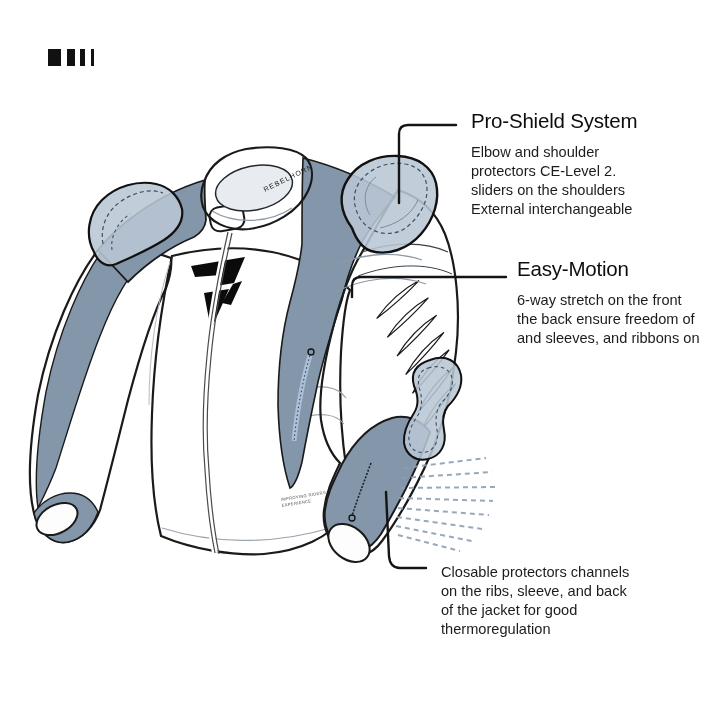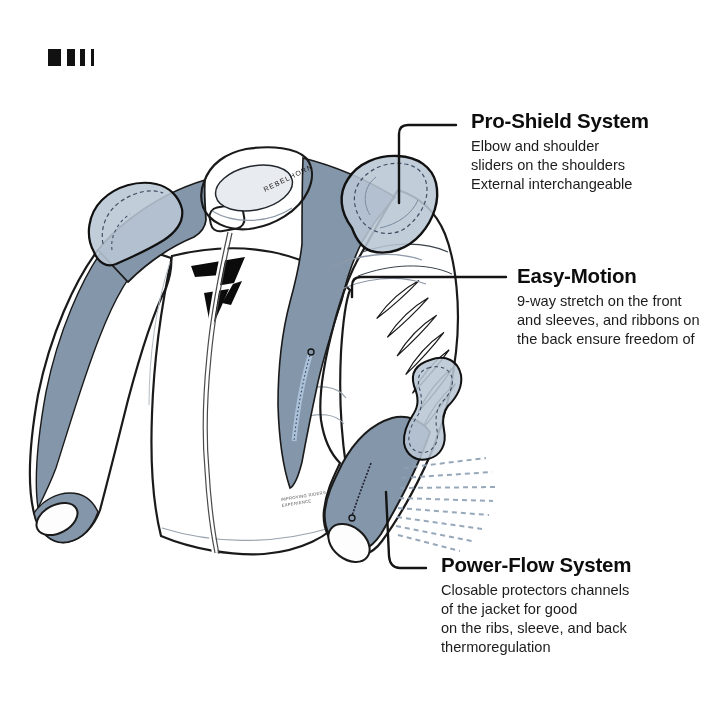--- a/index.html
+++ b/index.html
@@ -22,29 +22,29 @@
   
   .bars{position:absolute;left:48px;top:49px;height:17px;display:flex;align-items:stretch;}
   .bars .b{background:#111;}
   .bars .b1{width:13px;margin-right:6px;}
   .bars .b2{width:8px;margin-right:5px;}
   .bars .b3{width:5px;margin-right:6px;}
   .bars .b4{width:2.5px;}
   
   .feature{position:absolute;}
   .feature h2{
-    margin:0;font-size:20.5px;font-weight:700;letter-spacing:-.2px;
+    margin:0;font-size:20.5px;font-weight:400;letter-spacing:-.2px;
     color:var(--heading-text);white-space:nowrap;
   }
-  .feature .desc{margin-top:4px;}
+  .feature .desc{margin-top:10px;}
   .feature .desc div{
     font-size:14.6px;line-height:19px;color:var(--body-text);white-space:nowrap;
   }
   #f-pro{left:471px;top:109px;}
-  #f-easy{left:517px;top:264px;}
+  #f-easy{left:517px;top:257px;}
   #f-power{left:441px;top:553px;}
 </style>
 </head>
 <body>
 
 <div id="stage">
 
   <div class="bars">
     <div class="b b1"></div>
     <div class="b b2"></div>
@@ -166,37 +166,37 @@
       <path d="M399,203 L399,134 Q399,125 408,125 L456,125"></path>
       <path d="M352,297 L352,286 Q352,277 361,277 L506,277"></path>
       <path d="M386,492 L389,556 Q390,568 400,568 L426,568"></path>
     </g>
   </svg>
 
   <div class="feature" id="f-pro">
     <h2>Pro-Shield System</h2>
     <div class="desc">
       <div>Elbow and shoulder</div>
+      <div>protectors CE-Level 2.</div>
       <div>sliders on the shoulders</div>
       <div>External interchangeable</div>
     </div>
   </div>
 
   <div class="feature" id="f-easy">
     <h2>Easy-Motion</h2>
     <div class="desc">
-      <div>9-way stretch on the front</div>
+      <div>6-way stretch on the front</div>
+      <div>the back ensure freedom of</div>
       <div>and sleeves, and ribbons on</div>
-      <div>the back ensure freedom of</div>
     </div>
   </div>
 
   <div class="feature" id="f-power">
-    <h2>Power-Flow System</h2>
     <div class="desc">
       <div>Closable protectors channels</div>
+      <div>on the ribs, sleeve, and back</div>
       <div>of the jacket for good</div>
-      <div>on the ribs, sleeve, and back</div>
       <div>thermoregulation</div>
     </div>
   </div>
 
 </div>
 
 </body></html>

